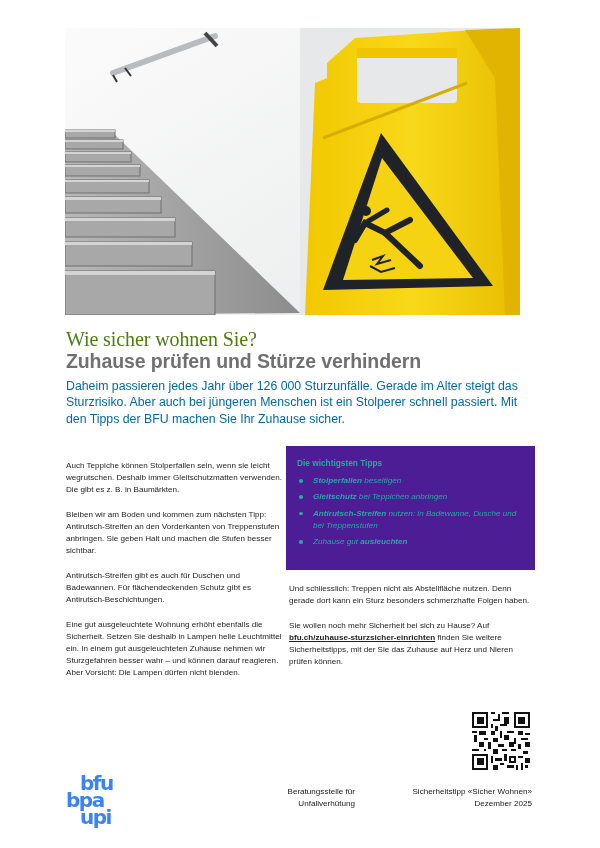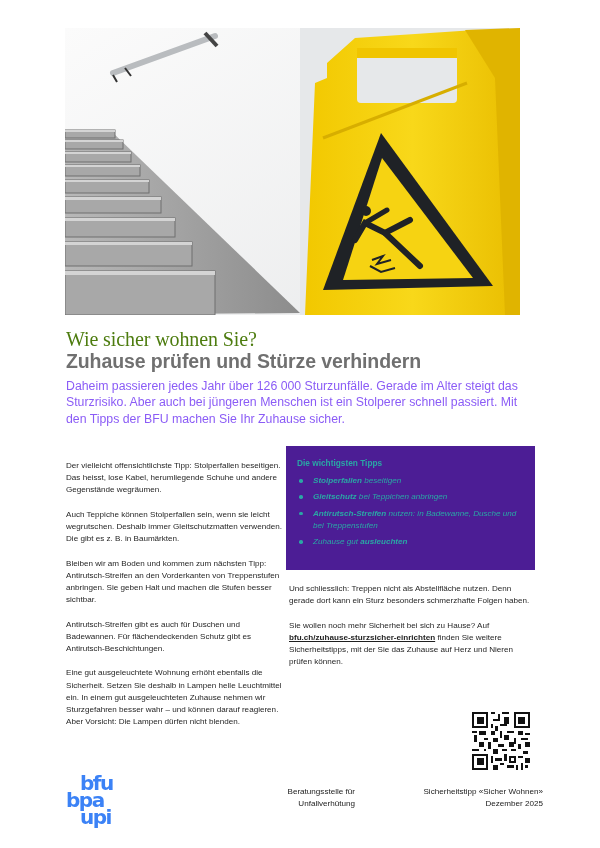--- a/index.html
+++ b/index.html
@@ -20,21 +20,21 @@
       color: #4d7c0f; letter-spacing: -0.1px;
     }
     .subtitle {
       position: absolute; left: 66px; top: 350px;
       font-family: "Liberation Sans", sans-serif; font-size: 19.5px; color: #707070;
       letter-spacing: -0.1px;
     }
     .lead {
       position: absolute; left: 66px; top: 378px; width: 460px;
       font-family: "Liberation Sans", sans-serif; font-size: 12.3px; line-height: 16.3px;
-      color: #8b5cf6;
+      color: #0369a1;
     }
 
     
     .col {
       position: absolute; font-family: "Liberation Sans", sans-serif;
       font-size: 8.1px; line-height: 12.2px; color: #1f1f1f;
     }
     .col p { margin-bottom: 12.2px; }
     .col-left { left: 66px; top: 460px; width: 216px; }
     .col-right { left: 289px; top: 583px; width: 245px; }
@@ -69,21 +69,21 @@
     }
     .logo span { position: absolute; font-size: 20px; line-height: 18px; letter-spacing: -1.5px; }
     .logo .l1 { left: 14px; top: 2px; }
     .logo .l2 { left: 0px; top: 19px; }
     .logo .l3 { left: 14px; top: 36px; }
     .footer-text {
       position: absolute; font-family: "Liberation Sans", sans-serif;
       font-size: 8.1px; line-height: 12.2px; color: #222; text-align: right;
     }
     .footer-org { left: 215px; top: 786px; width: 140px; }
-    .footer-meta { left: 362px; top: 786px; width: 170px; margin-left: 11px; }
+    .footer-meta { left: 362px; top: 786px; width: 170px; }
   </style>
 </head>
 <body>
 
 <div class="hero">
   <svg viewBox="0 0 455 287" preserveAspectRatio="none">
     <defs>
       <linearGradient id="wall" x1="0" y1="0" x2="1" y2="1">
         <stop offset="0" stop-color="#fbfbfb"></stop>
         <stop offset="1" stop-color="#e9eaeb"></stop>
@@ -146,21 +146,20 @@
     <path d="M307 232 L318 228 L312 236 L326 232" stroke="#1f2226" stroke-width="2" fill="none"></path>
     <path d="M305 238 L316 244 L330 240" stroke="#1f2226" stroke-width="2" fill="none"></path>
   </svg>
 </div>
 
 <h1 class="title">Wie sicher wohnen Sie?</h1>
 <h2 class="subtitle">Zuhause prüfen und Stürze verhindern</h2>
 <p class="lead">Daheim passieren jedes Jahr über 126 000 Sturzunfälle. Gerade im Alter steigt das Sturzrisiko. Aber auch bei jüngeren Menschen ist ein Stolperer schnell pas­siert. Mit den Tipps der BFU machen Sie Ihr Zuhause sicher.</p>
 
 <div class="col col-left">
-  <p>Der vielleicht offensichtlichste Tipp: Stolperfallen beseitigen. Das heisst, lose Kabel, herumliegende Schuhe und andere Gegenstände wegräumen.</p>
   <p>Auch Teppiche können Stolperfallen sein, wenn sie leicht wegrutschen. Deshalb immer Gleitschutz­matten verwenden. Die gibt es z. B. in Baumärkten.</p>
   <p>Bleiben wir am Boden und kommen zum nächsten Tipp: Antirutsch-Streifen an den Vorderkanten von Treppenstufen anbringen. Sie geben Halt und ma­chen die Stufen besser sichtbar.</p>
   <p>Antirutsch-Streifen gibt es auch für Duschen und Badewannen. Für flächendeckenden Schutz gibt es Antirutsch-Beschichtungen.</p>
   <p>Eine gut ausgeleuchtete Wohnung erhöht ebenfalls die Sicherheit. Setzen Sie deshalb in Lampen helle Leuchtmittel ein. In einem gut ausgeleuchteten Zu­hause nehmen wir Sturzgefahren besser wahr – und können darauf reagieren. Aber Vorsicht: Die Lampen dürfen nicht blenden.</p>
 </div>
 
 <div class="tips">
   <div class="tips-title">Die wichtigsten Tipps</div>
   <ul>
     <li>

